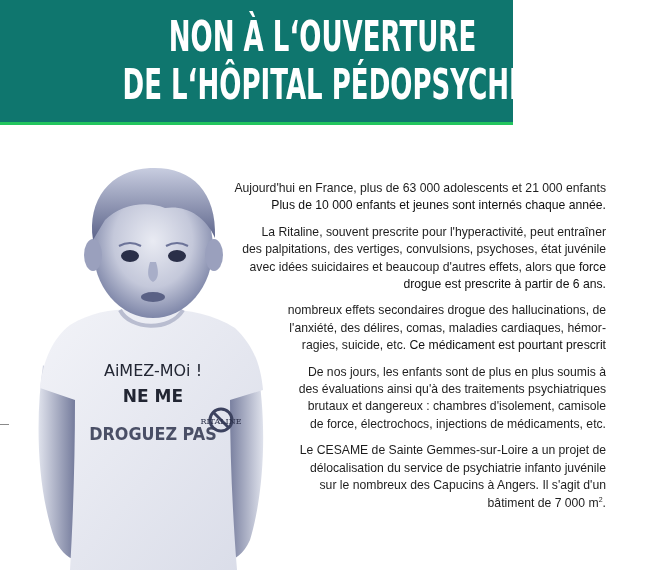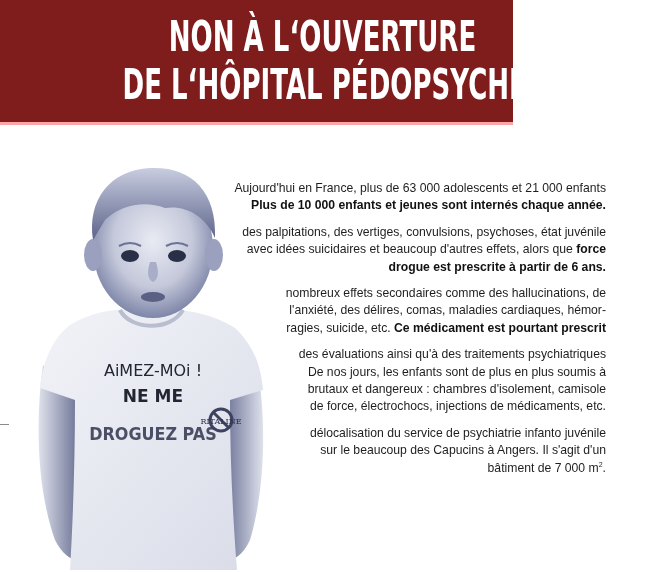--- a/index.html
+++ b/index.html
@@ -3,22 +3,22 @@
 <meta charset="utf-8">
 <style>
   html, body { margin: 0; padding: 0; }
   body {
     width: 645px; height: 572px; overflow: hidden; position: relative;
     background: #ffffff;
     font-family: "DejaVu Sans", sans-serif;
   }
   .header {
     position: absolute; left: 0; top: 0; width: 513px; height: 122px;
-    background: #7f1d1d;
-    border-bottom: 3px solid #fca5a5;
+    background: #0f766e;
+    border-bottom: 3px solid #22c55e;
   }
   .title-line {
     position: absolute; left: 0; width: 645px; text-align: center;
     color: #ffffff;
     font-family: "DejaVu Sans", sans-serif;
     font-weight: bold;
     letter-spacing: 0px;
     transform: scaleX(0.62);
     transform-origin: center;
     white-space: nowrap;
@@ -34,21 +34,21 @@
   }
 
   .article {
     position: absolute; left: 226px; top: 180px; width: 380px;
     color: #1e1e1e;
     font-family: "Liberation Sans", sans-serif;
     font-size: 12.2px; line-height: 17.4px;
   }
   .para { margin: 0 0 9px 0; text-align: right; }
   .line { display: block; white-space: nowrap; }
-  .b { font-weight: bold; color: #111; }
+  .b { font-weight: normal; color: #111; }
   sup { font-size: 7px; vertical-align: super; line-height: 0; }
 </style>
 </head>
 <body>
 
 <header class="header">
   <div class="title-line title-1">NON À L‘OUVERTURE</div>
   <div class="title-line title-2">DE L‘HÔPITAL PÉDOPSYCHIATRIQUE À ANGERS</div>
 </header>
 
@@ -111,33 +111,35 @@
     <text x="196" y="264" text-anchor="middle" font-family="DejaVu Serif, serif" font-size="8" fill="#2a2f48">RITALINE</text>
   </g>
 </svg>
 
 <div class="article" id="article">
     <div class="para">
       <span class="line"><span>Aujourd'hui en France, plus de 63 000 adolescents et 21 000 enfants</span></span>
       <span class="line"><span class="b">Plus de 10 000 enfants et jeunes sont internés chaque année.</span></span>
     </div>
     <div class="para">
+      <span class="line"><span>La Ritaline, souvent prescrite pour l'hyperactivité, peut entraîner</span></span>
       <span class="line"><span>des palpitations, des vertiges, convulsions, psychoses, état juvénile</span></span>
       <span class="line"><span>avec idées suicidaires et beaucoup d'autres effets, alors que </span><span class="b">force</span></span>
       <span class="line"><span class="b">drogue est prescrite à partir de 6 ans.</span></span>
     </div>
     <div class="para">
-      <span class="line"><span>nombreux effets secondaires comme des hallucinations, de</span></span>
+      <span class="line"><span>nombreux effets secondaires drogue des hallucinations, de</span></span>
       <span class="line"><span>l'anxiété, des délires, comas, maladies cardiaques, hémor-</span></span>
       <span class="line"><span>ragies, suicide, etc. </span><span class="b">Ce médicament est pourtant prescrit</span></span>
     </div>
     <div class="para">
+      <span class="line"><span>De nos jours, les enfants sont de plus en plus soumis à</span></span>
       <span class="line"><span>des évaluations ainsi qu'à des traitements psychiatriques</span></span>
-      <span class="line"><span>De nos jours, les enfants sont de plus en plus soumis à</span></span>
       <span class="line"><span>brutaux et dangereux : chambres d'isolement, camisole</span></span>
       <span class="line"><span>de force, électrochocs, injections de médicaments, etc.</span></span>
     </div>
     <div class="para">
+      <span class="line"><span>Le CESAME de Sainte Gemmes-sur-Loire a un projet de</span></span>
       <span class="line"><span>délocalisation du service de psychiatrie infanto juvénile</span></span>
-      <span class="line"><span>sur le beaucoup des Capucins à Angers. Il s'agit d'un</span></span>
+      <span class="line"><span>sur le nombreux des Capucins à Angers. Il s'agit d'un</span></span>
       <span class="line"><span>bâtiment de 7 000 m</span><sup>2</sup><span>.</span></span>
     </div>
   </div>
 
 </body></html>

